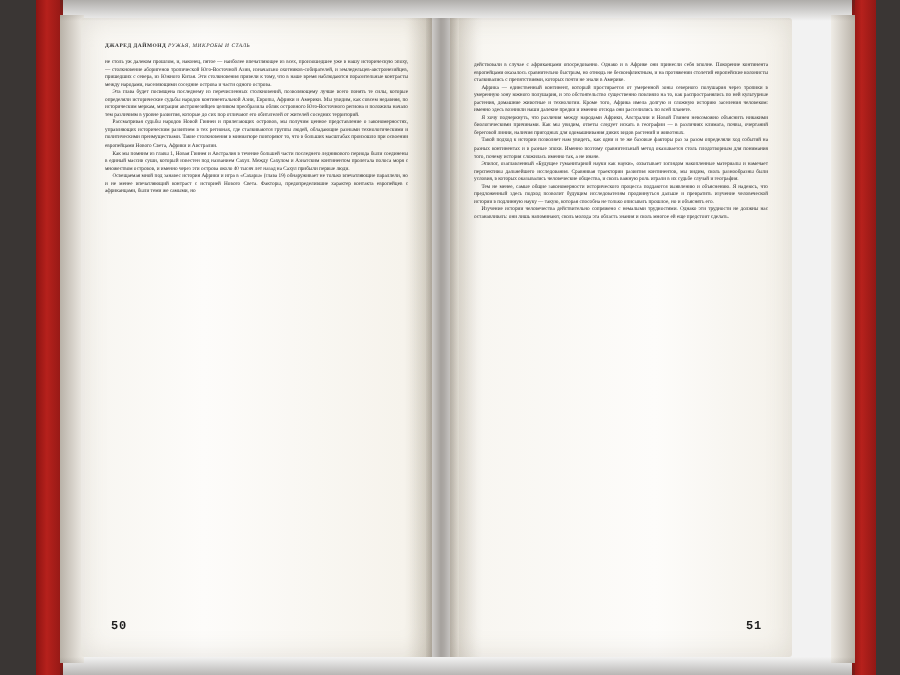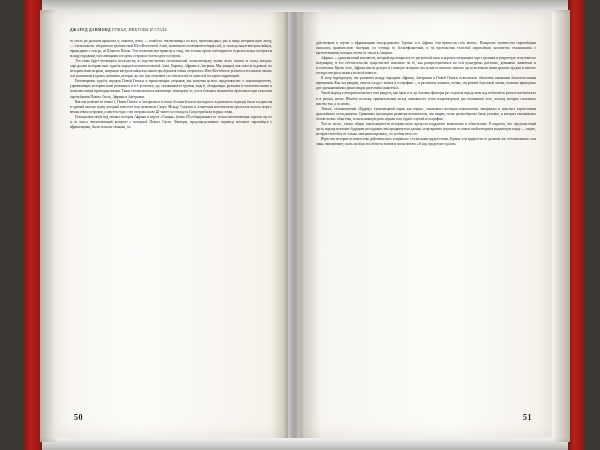--- a/index.html
+++ b/index.html
@@ -58,21 +58,21 @@
   .page {
     position: absolute;
     top: 12px;
     bottom: 12px;
     background: #fbfaf7;
     box-shadow: inset 0 0 18px rgba(120,110,95,0.18);
   }
   .page-left  { left: 54px;  width: 234px;
       border-radius: 2px 0 0 2px;
       background: linear-gradient(90deg,#f7f5f0 0%, #fdfcfa 35%, #f6f3ec 92%, #e3ded3 100%);}
-  .page-right { left: 300px; width: 252px;
+  .page-right { left: 300px; width: 228px;
       border-radius: 0 2px 2px 0;
       background: linear-gradient(90deg,#e6e1d7 0%, #f8f6f1 8%, #fdfcfa 60%, #f4f1ea 100%);}
 
   
   .gutter {
     position: absolute;
     top: 12px;
     bottom: 12px;
     left: 284px;
     width: 22px;
@@ -116,20 +116,21 @@
 
   .col-left .body-text { transform: none; }
 
   .folio {
     position: absolute;
     bottom: 16px;
     font-size: 8px;
     font-weight: bold;
     color: #1d1d1d;
     letter-spacing: 0.5px;
+    font-family: Liberation Mono, monospace;
   }
   .folio-left  { left: 20px; }
   .folio-right { right: 20px; }
 
   
   .page-curve-left, .page-curve-right {
     position: absolute;
     top: 12px; bottom: 12px;
     width: 16px;
     z-index: 5;

